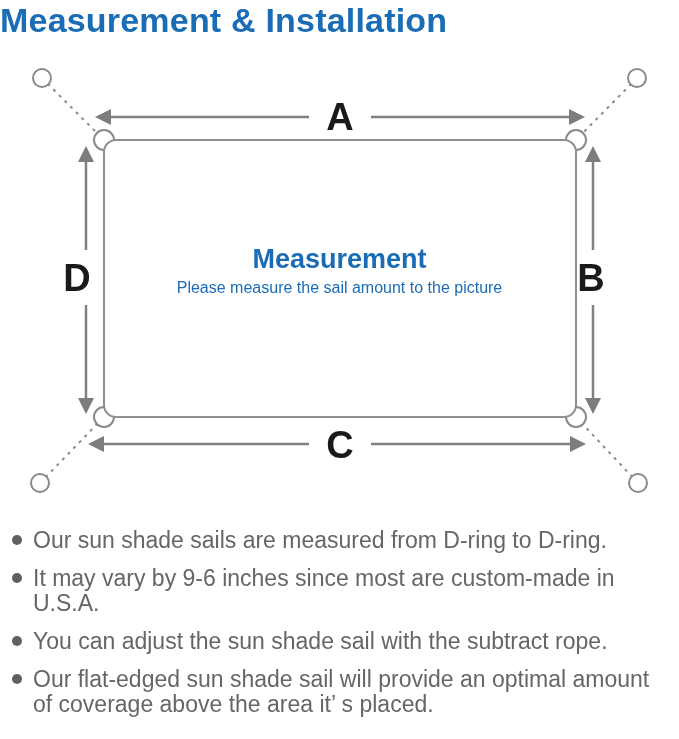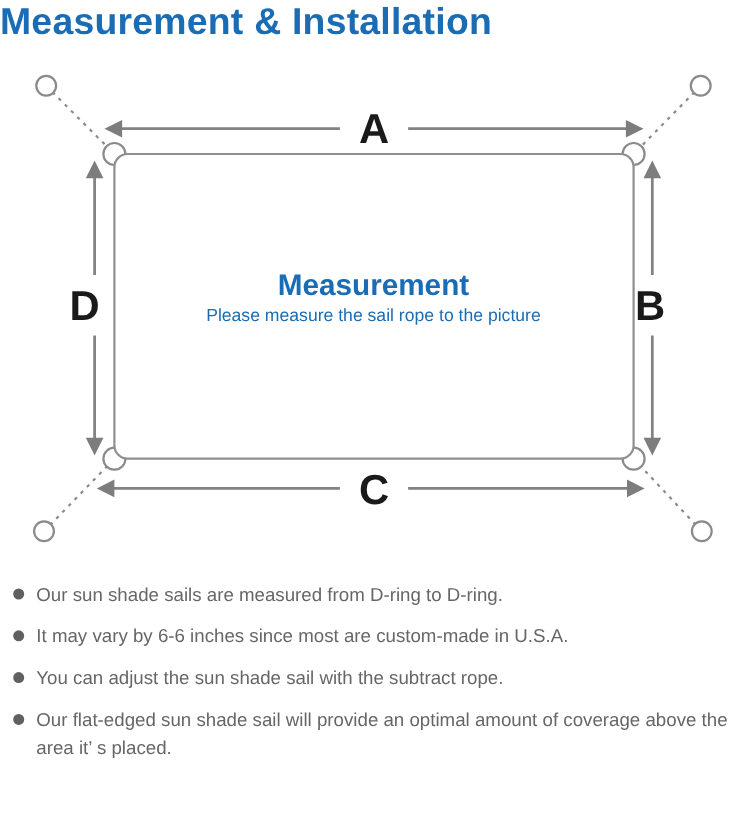--- a/index.html
+++ b/index.html
@@ -24,21 +24,21 @@
     position:absolute;left:0;width:100%;text-align:center;color:var(--accent);
   }
   .diagram-heading{top:244px;font-size:27px;font-weight:bold;}
   .diagram-subheading{top:279px;font-size:16px;}
   .notes{
     position:absolute;top:528px;left:12px;right:6px;
     list-style:none;margin:0;padding:0;
   }
   .note{
     display:flex;gap:11px;
-    font-size:17px;line-height:25px;color:var(--note);
+    font-size:23px;line-height:25px;color:var(--note);
     margin-bottom:13px;
   }
   .note .dot{
     flex:none;width:10px;height:10px;border-radius:50%;
     background:#606060;margin-top:7px;
   }
   svg text.dim-label{
     font-family:"Liberation Sans","DejaVu Sans",sans-serif;
     font-size:38px;font-weight:bold;fill:var(--label);
   }
@@ -99,30 +99,30 @@
     <polygon points="593,364 585,348 601,348"></polygon>
   </g>
 
   <text class="dim-label" x="340" y="80" text-anchor="middle">A</text>
   <text class="dim-label" x="591" y="241" text-anchor="middle">B</text>
   <text class="dim-label" x="340" y="408" text-anchor="middle">C</text>
   <text class="dim-label" x="77" y="241" text-anchor="middle">D</text>
 </svg>
 
 <div class="diagram-caption diagram-heading">Measurement</div>
-<div class="diagram-caption diagram-subheading">Please measure the sail rope to the picture</div>
+<div class="diagram-caption diagram-subheading">Please measure the sail amount to the picture</div>
 
 <ul class="notes">
   <li class="note">
     <span class="dot"></span>
     <span>Our sun shade sails are measured from D-ring to D-ring.</span>
   </li>
   <li class="note">
     <span class="dot"></span>
-    <span>It may vary by 6-6 inches since most are custom-made in U.S.A.</span>
+    <span>It may vary by 9-6 inches since most are custom-made in U.S.A.</span>
   </li>
   <li class="note">
     <span class="dot"></span>
     <span>You can adjust the sun shade sail with the subtract rope.</span>
   </li>
   <li class="note">
     <span class="dot"></span>
     <span>Our flat-edged sun shade sail will provide an optimal amount of coverage above the area it’ s placed.</span>
   </li>
 </ul>

